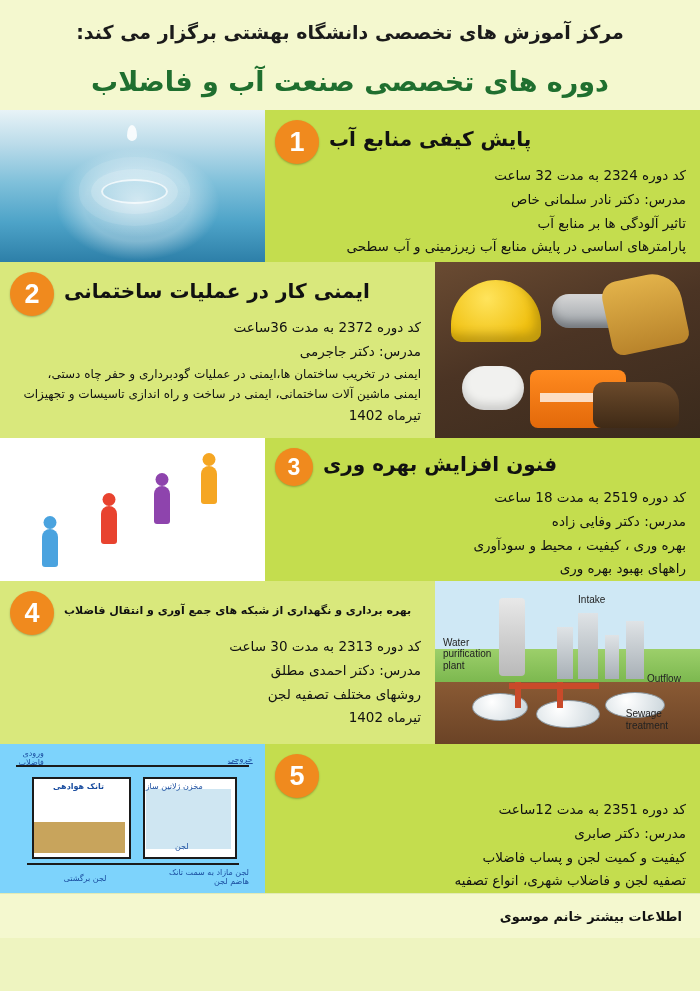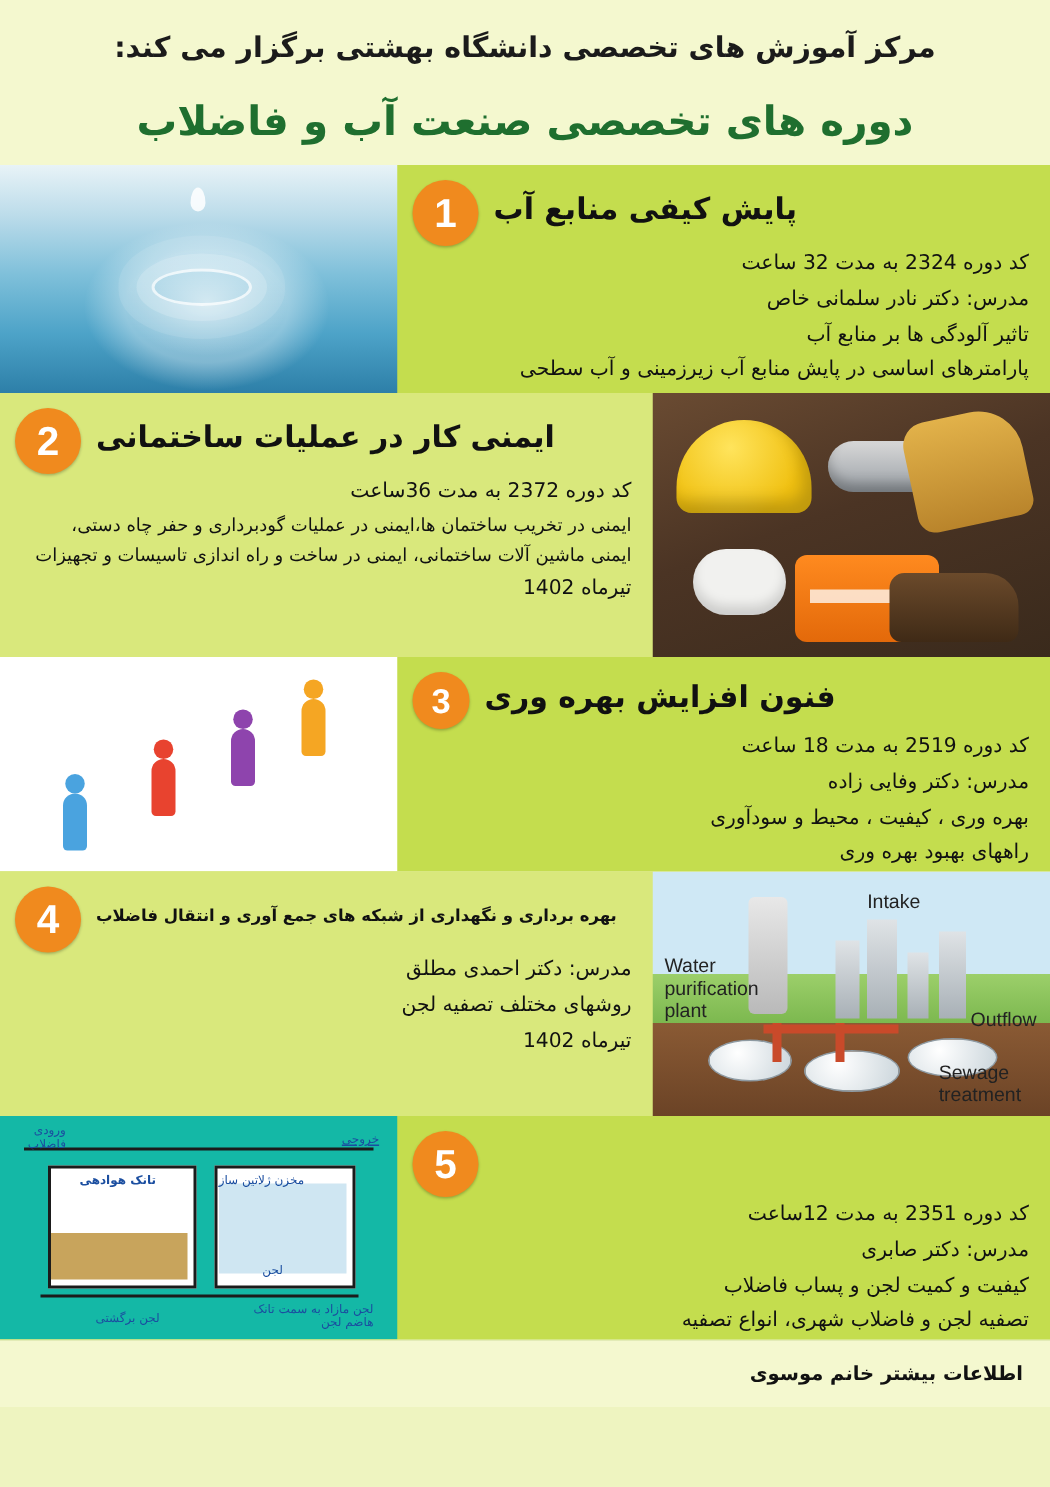--- a/index.html
+++ b/index.html
@@ -236,31 +236,31 @@
     background: radial-gradient(circle at 35% 30%, #ffffff, #c9d4da);
     border: 1px solid #8e9aa2;
     border-radius: 50%;
   }
   .img-plant .pipe {
     position: absolute;
     background: #c94a2a;
   }
   .img-plant .lbl {
     position: absolute;
-    font-size: 13px;
+    font-size: 10px;
     color: #222;
     font-family: "Liberation Sans", sans-serif;
     direction: ltr;
     text-align: left;
     line-height: 1.15;
   }
 
   .img-sludge {
     width: 100%; height: 100%;
-    background: #14b8a6;
+    background: #7dd3fc;
     position: relative;
   }
   .img-sludge .tankbox {
     position: absolute;
     border: 2px solid #1b1b1b;
     background: #ffffff;
   }
   .img-sludge .sludge {
     position: absolute;
     background: #c8a45c;
@@ -335,20 +335,21 @@
         <div class="vest"></div>
         <div class="boot"></div>
       </div>
     </div>
     <div class="text">
       <div class="title-row">
         <span class="badge">2</span>
         <span class="title">ایمنی کار در عملیات ساختمانی</span>
       </div>
       <div class="detail">کد دوره 2372 به مدت 36ساعت</div>
+      <div class="detail">مدرس: دکتر جاجرمی</div>
       <div class="detail small">ایمنی در تخریب ساختمان ها،ایمنی در عملیات گودبرداری و حفر چاه دستی،</div>
       <div class="detail small">ایمنی ماشین آلات ساختمانی، ایمنی در ساخت و راه اندازی تاسیسات و تجهیزات</div>
       <div class="detail">تیرماه 1402</div>
     </div>
   </div>
 
   <div class="course bg-a" style="height:143px;">
     <div class="text">
       <div class="title-row">
         <span class="badge small">3</span>
@@ -392,20 +393,21 @@
         <div class="lbl" style="left:3%; top:34%; width:52px;">Water purification plant</div>
         <div class="lbl" style="left:80%; top:56%;">Outflow</div>
         <div class="lbl" style="left:72%; top:78%; width:52px;">Sewage treatment</div>
       </div>
     </div>
     <div class="text">
       <div class="title-row">
         <span class="badge">4</span>
         <span class="title" style="font-size:11px;">بهره برداری و نگهداری از شبکه های جمع آوری و انتقال فاضلاب</span>
       </div>
+      <div class="detail">کد دوره 2313 به مدت 30 ساعت</div>
       <div class="detail">مدرس: دکتر احمدی مطلق</div>
       <div class="detail">روشهای مختلف تصفیه لجن</div>
       <div class="detail">تیرماه 1402</div>
     </div>
   </div>
 
   <div class="course bg-a" style="height:149px;">
     <div class="text">
       <div class="title-row">
         <span class="badge">5</span>

